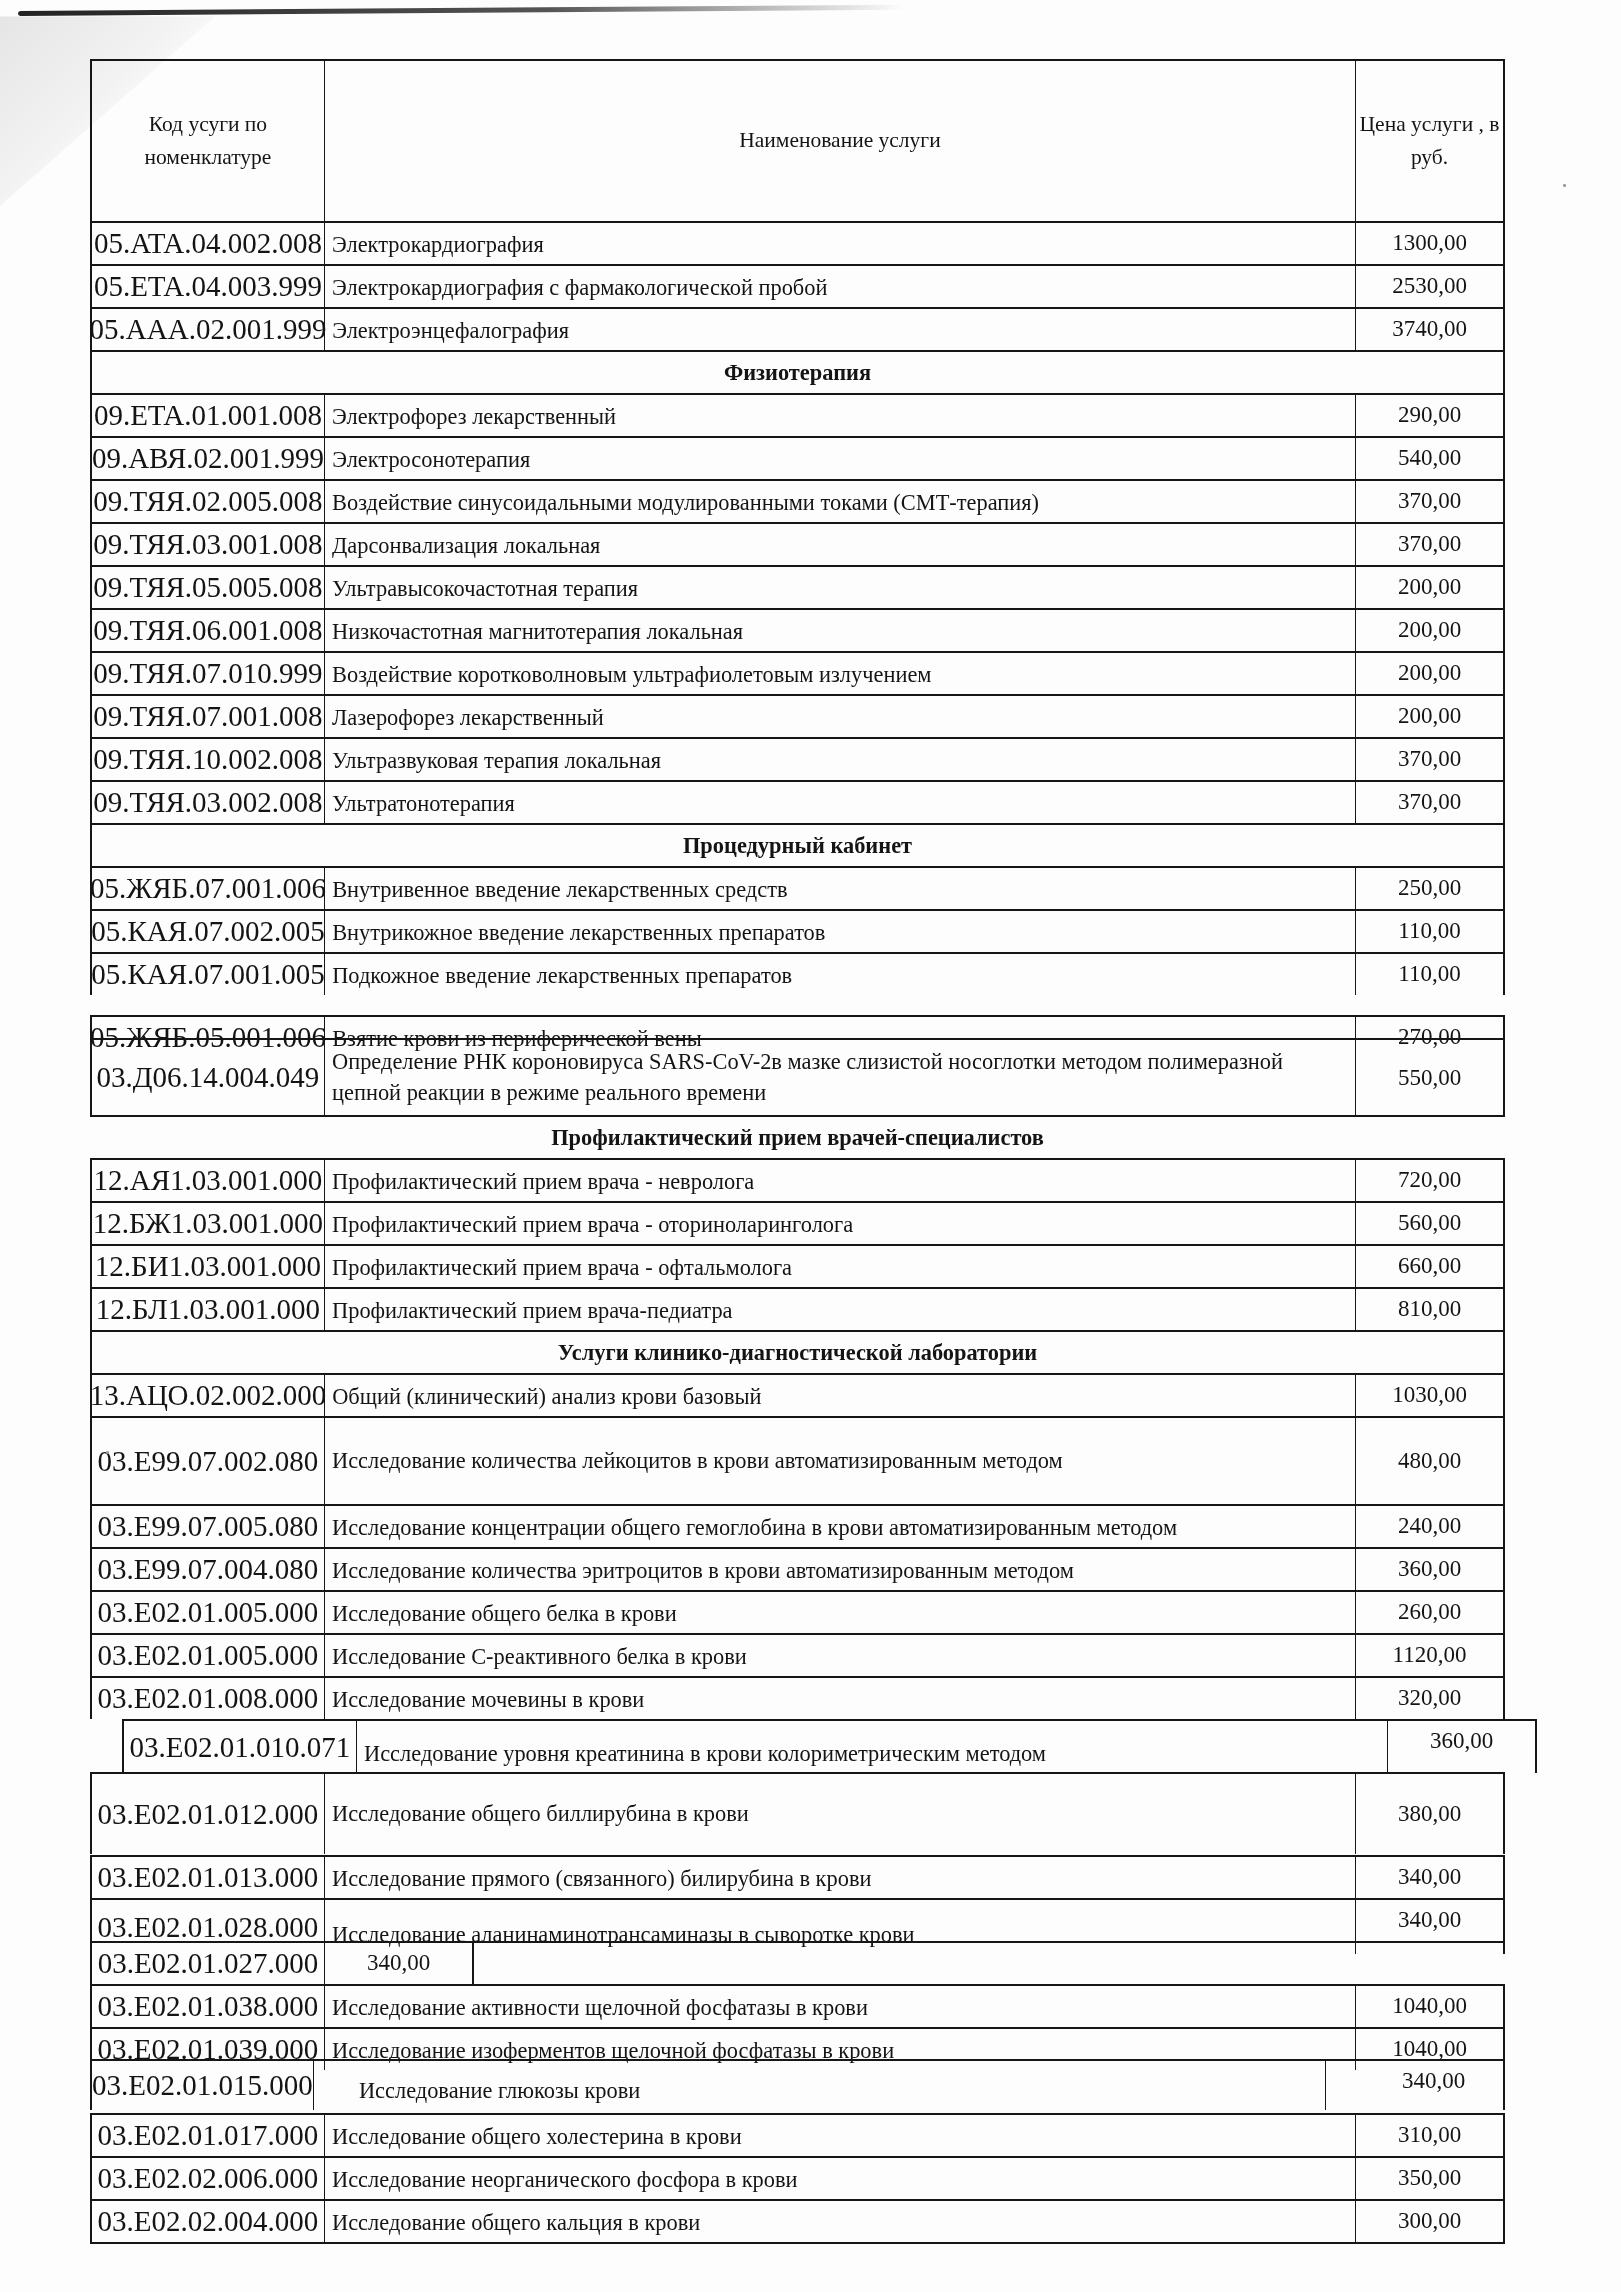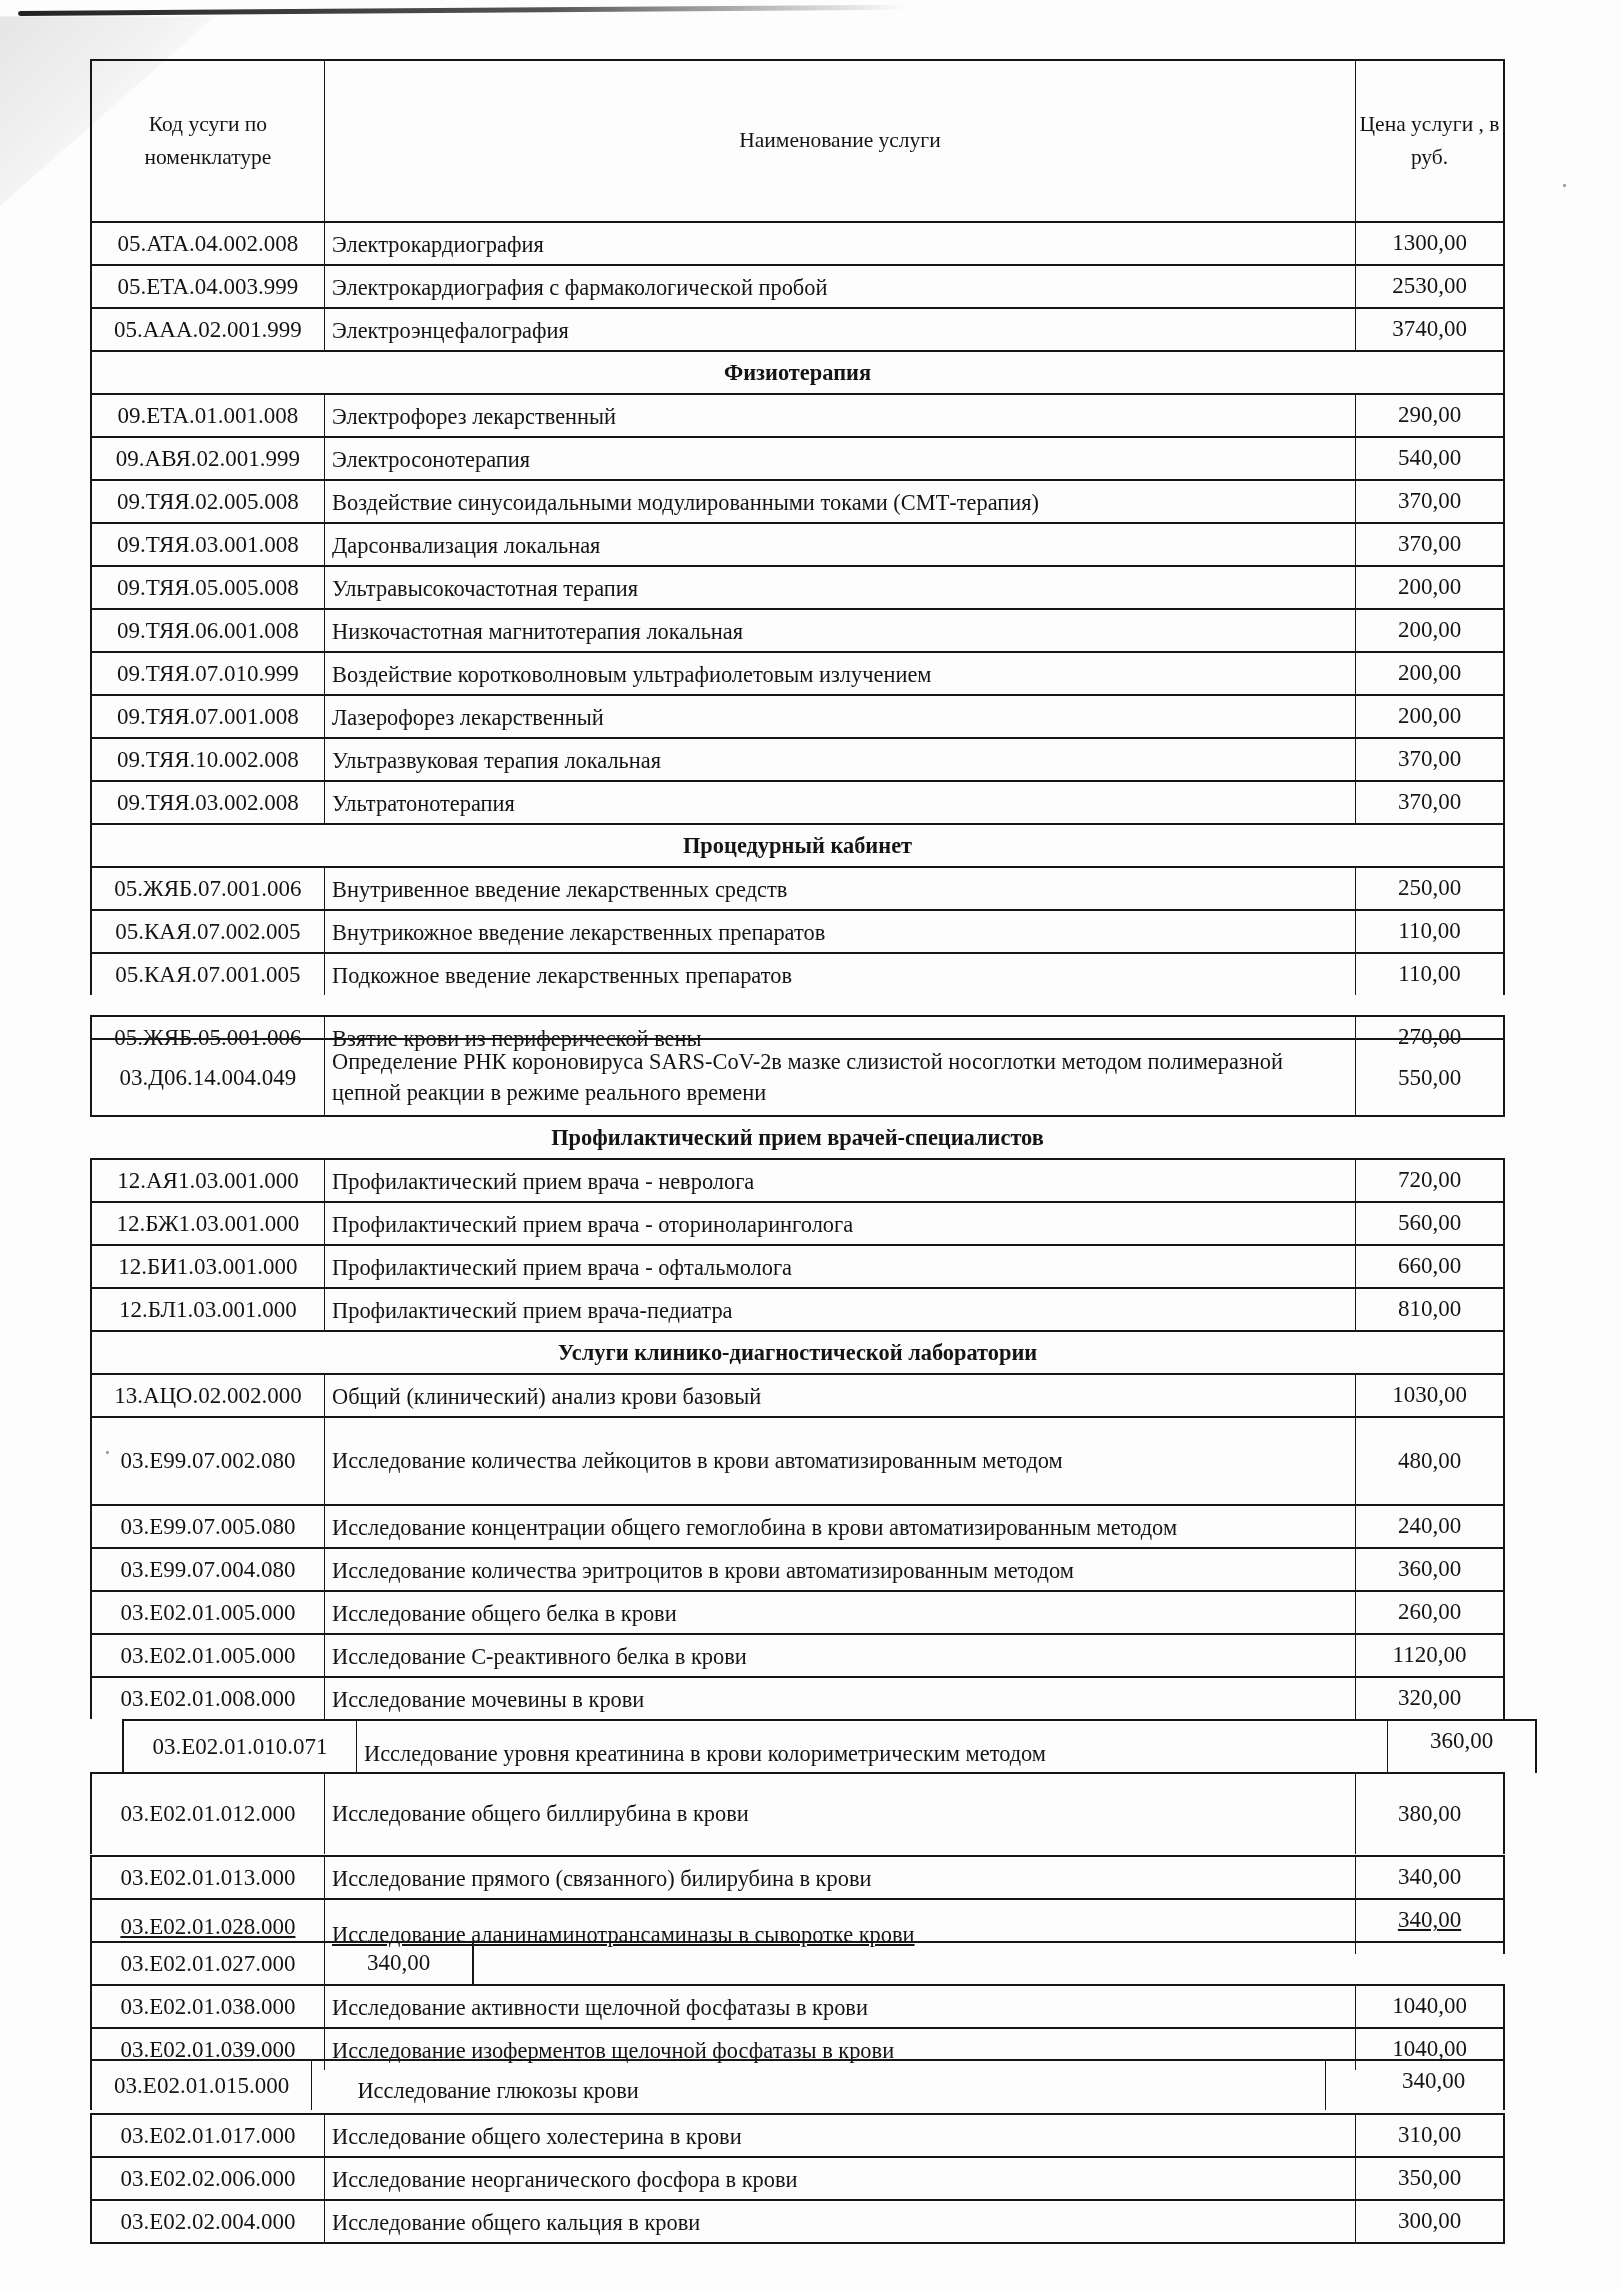--- a/index.html
+++ b/index.html
@@ -11,21 +11,21 @@
           clip-path: polygon(0 8%, 100% 8%, 0 100%);
           box-shadow: 0 0 0 0 #000; }
   .fold-edge { position: absolute; left: 18px; top: 10.7px; width: 887px; height: 5.4px;
                background: linear-gradient(90deg, #222 0%, #555 60%, rgba(255,255,255,0) 100%);
                transform: rotate(-0.4deg); transform-origin: left center; border-radius: 2.7px; }
   #table { position: absolute; left: 90px; top: 59px; width: 1415px; }
   .row { position: absolute; left: 0; width: 1415px; display: flex;
          border-top: 2.7px solid #161616; box-sizing: border-box; }
   .row .c1, .row .c2, .row .c3 { box-sizing: border-box; display: flex; align-items: center; }
   .row .c1 { width: 235px; justify-content: center; border-left: 2.7px solid #161616;
-             border-right: 1.8px solid #161616; font-size: 23px; }
+             border-right: 1.8px solid #161616; font-size: 29px; }
   .row .c2 { width: 1032px; padding-left: 7.2px; font-size: 22.4px; line-height: 1.35;
              border-right: 1.8px solid #161616; align-items: flex-end; padding-bottom: 3.6px; }
   .row .c3 { width: 149px; justify-content: center; font-size: 23px; align-items: flex-start;
              padding-top: 7.2px; border-right: 2.7px solid #161616; }
   .row.tall .c2 { align-items: center; padding-bottom: 0; }
   .row.tall .c3 { align-items: center; padding-top: 0; }
   .row.header .c1, .row.header .c2, .row.header .c3 { align-items: center; justify-content: center;
              text-align: center; font-size: 21.5px; line-height: 1.55; padding: 0; }
   .row.section { border-left: 2.7px solid #161616; border-right: 2.7px solid #161616; }
   .row.section.open { border-left: none; border-right: none; }
@@ -212,21 +212,21 @@
     <div class="row tall" style="top: 1713px; height: 82px;">
       <div class="c1">03.E02.01.012.000</div>
       <div class="c2">Исследование общего биллирубина в крови</div>
       <div class="c3">380,00</div>
     </div>
     <div class="row" style="top: 1796px; height: 43px;">
       <div class="c1">03.E02.01.013.000</div>
       <div class="c2">Исследование прямого (связанного) билирубина в крови</div>
       <div class="c3">340,00</div>
     </div>
-    <div class="row" style="top: 1839px; height: 56px; text-decoration: underline;">
+    <div class="row" style="top: 1839px; height: 56px;">
       <div class="c1">03.E02.01.028.000</div>
       <div class="c2">Исследование аланинаминотрансаминазы в сыворотке крови</div>
       <div class="c3">340,00</div>
     </div>
     <div class="row" style="top: 1882px; height: 43px;">
       <div class="c1">03.E02.01.027.000</div>
       <div class="c3">340,00</div>
     </div>
     <div class="row" style="top: 1925px; height: 43px;">
       <div class="c1">03.E02.01.038.000</div>

